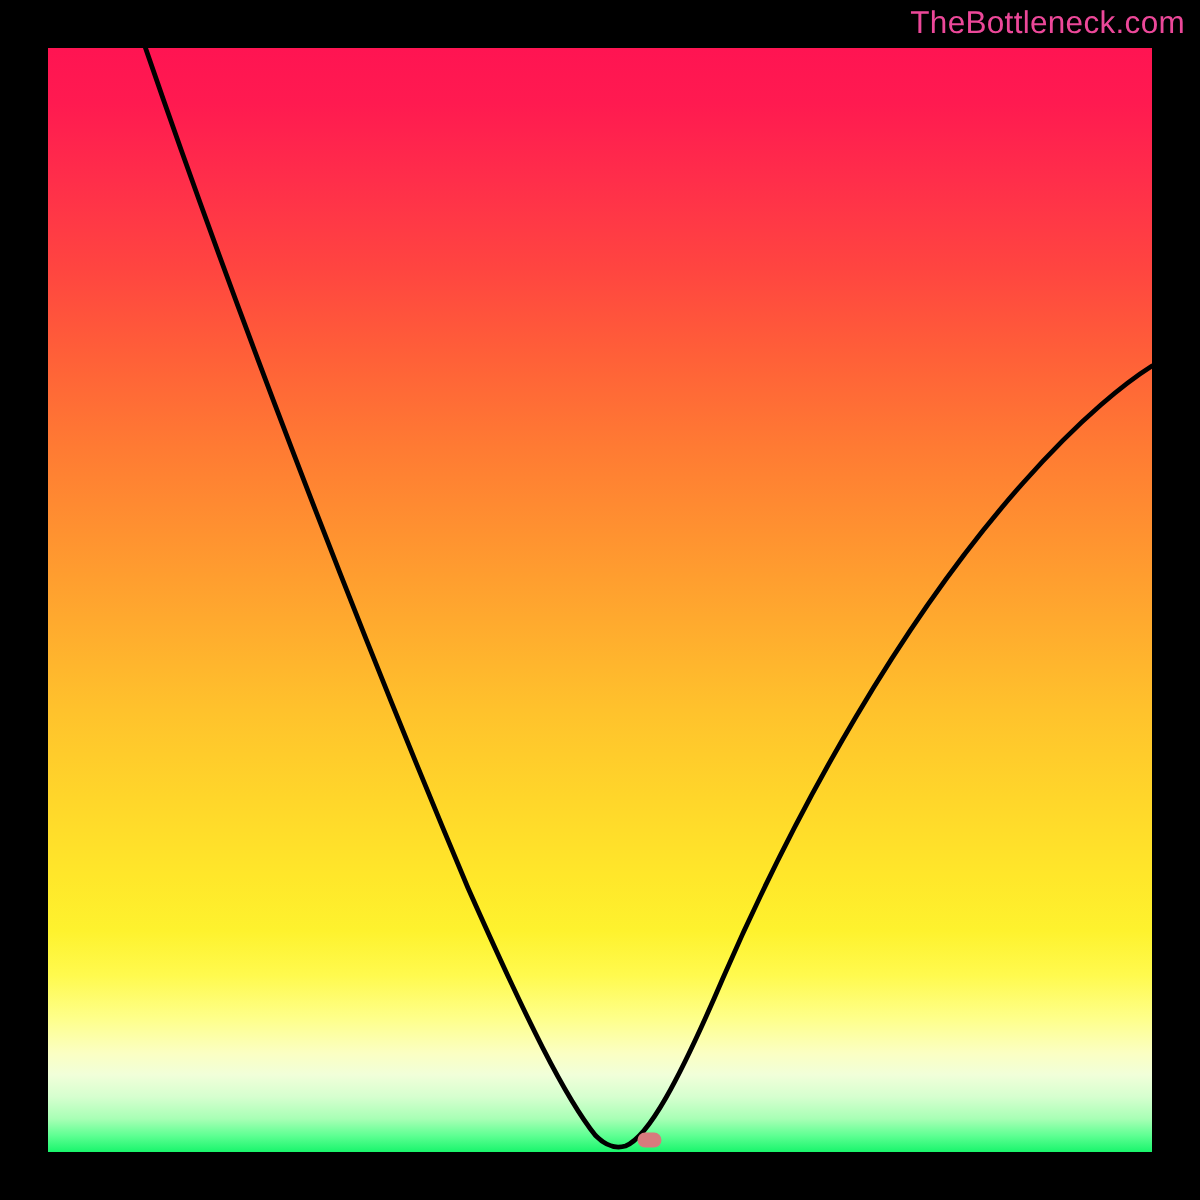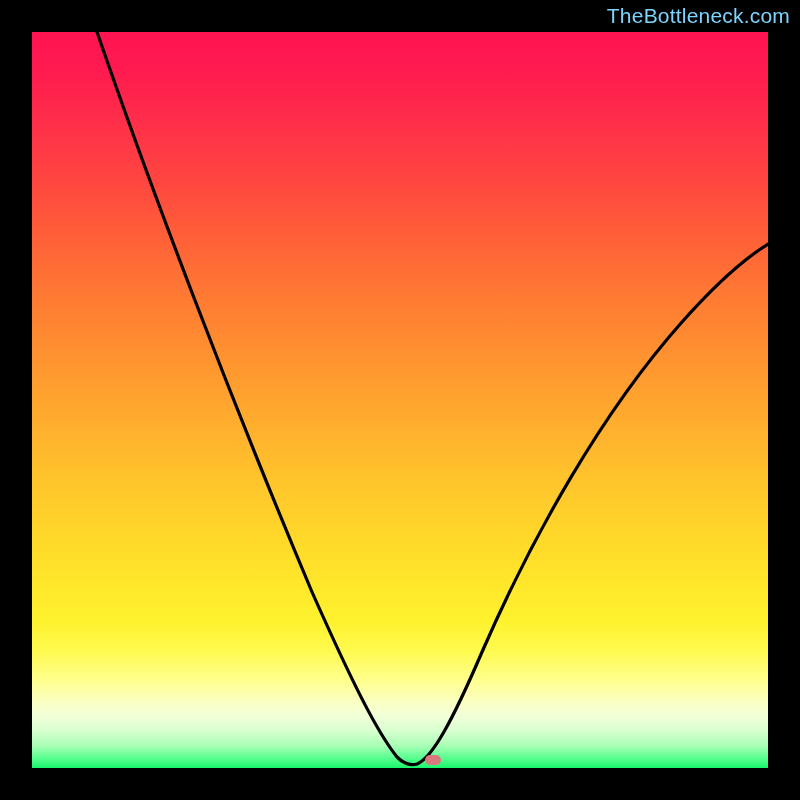--- a/index.html
+++ b/index.html
@@ -64,21 +64,21 @@
     top: 723px;
     width: 16px;
     height: 10px;
     background: #d87a7d;
     border-radius: 5px;
   }
   .watermark {
     position: absolute;
     top: 4px;
     right: 10px;
-    color: #7dd3fc;
+    color: #ec4899;
     font-size: 21px;
     font-weight: 500;
     letter-spacing: 0.2px;
     user-select: none;
   }
 </style>
 </head>
 <body>
 
 <div class="frame">

